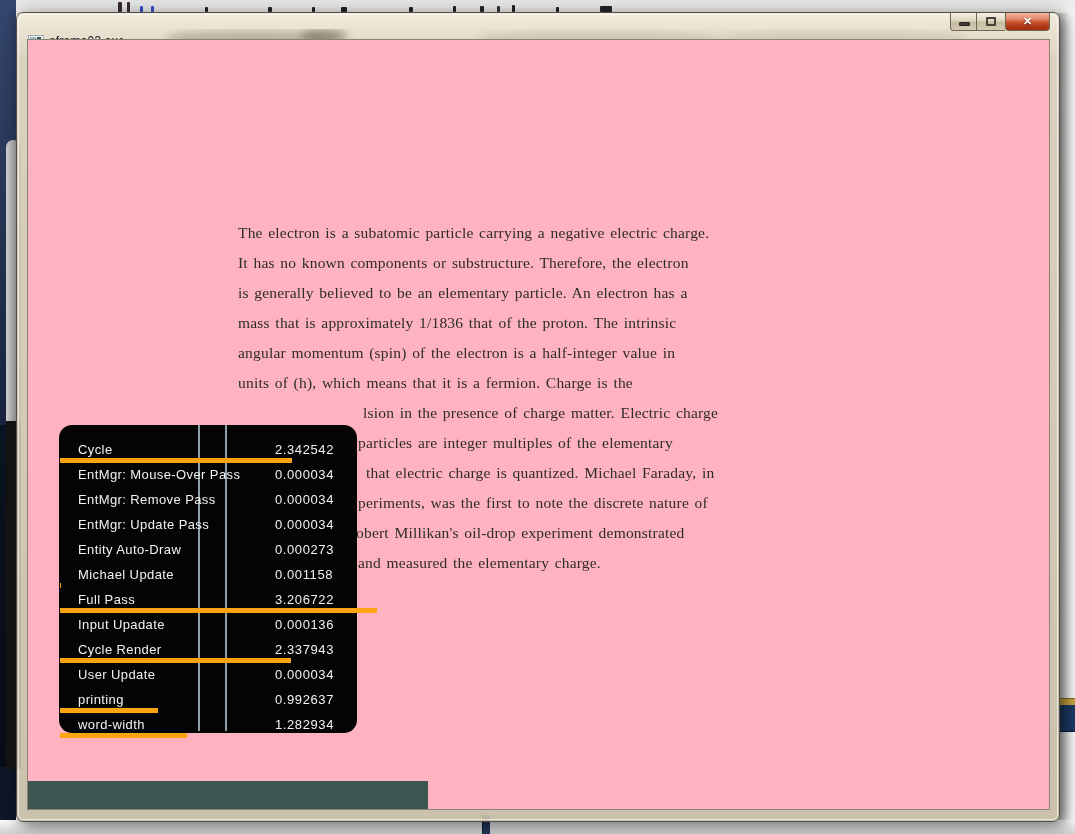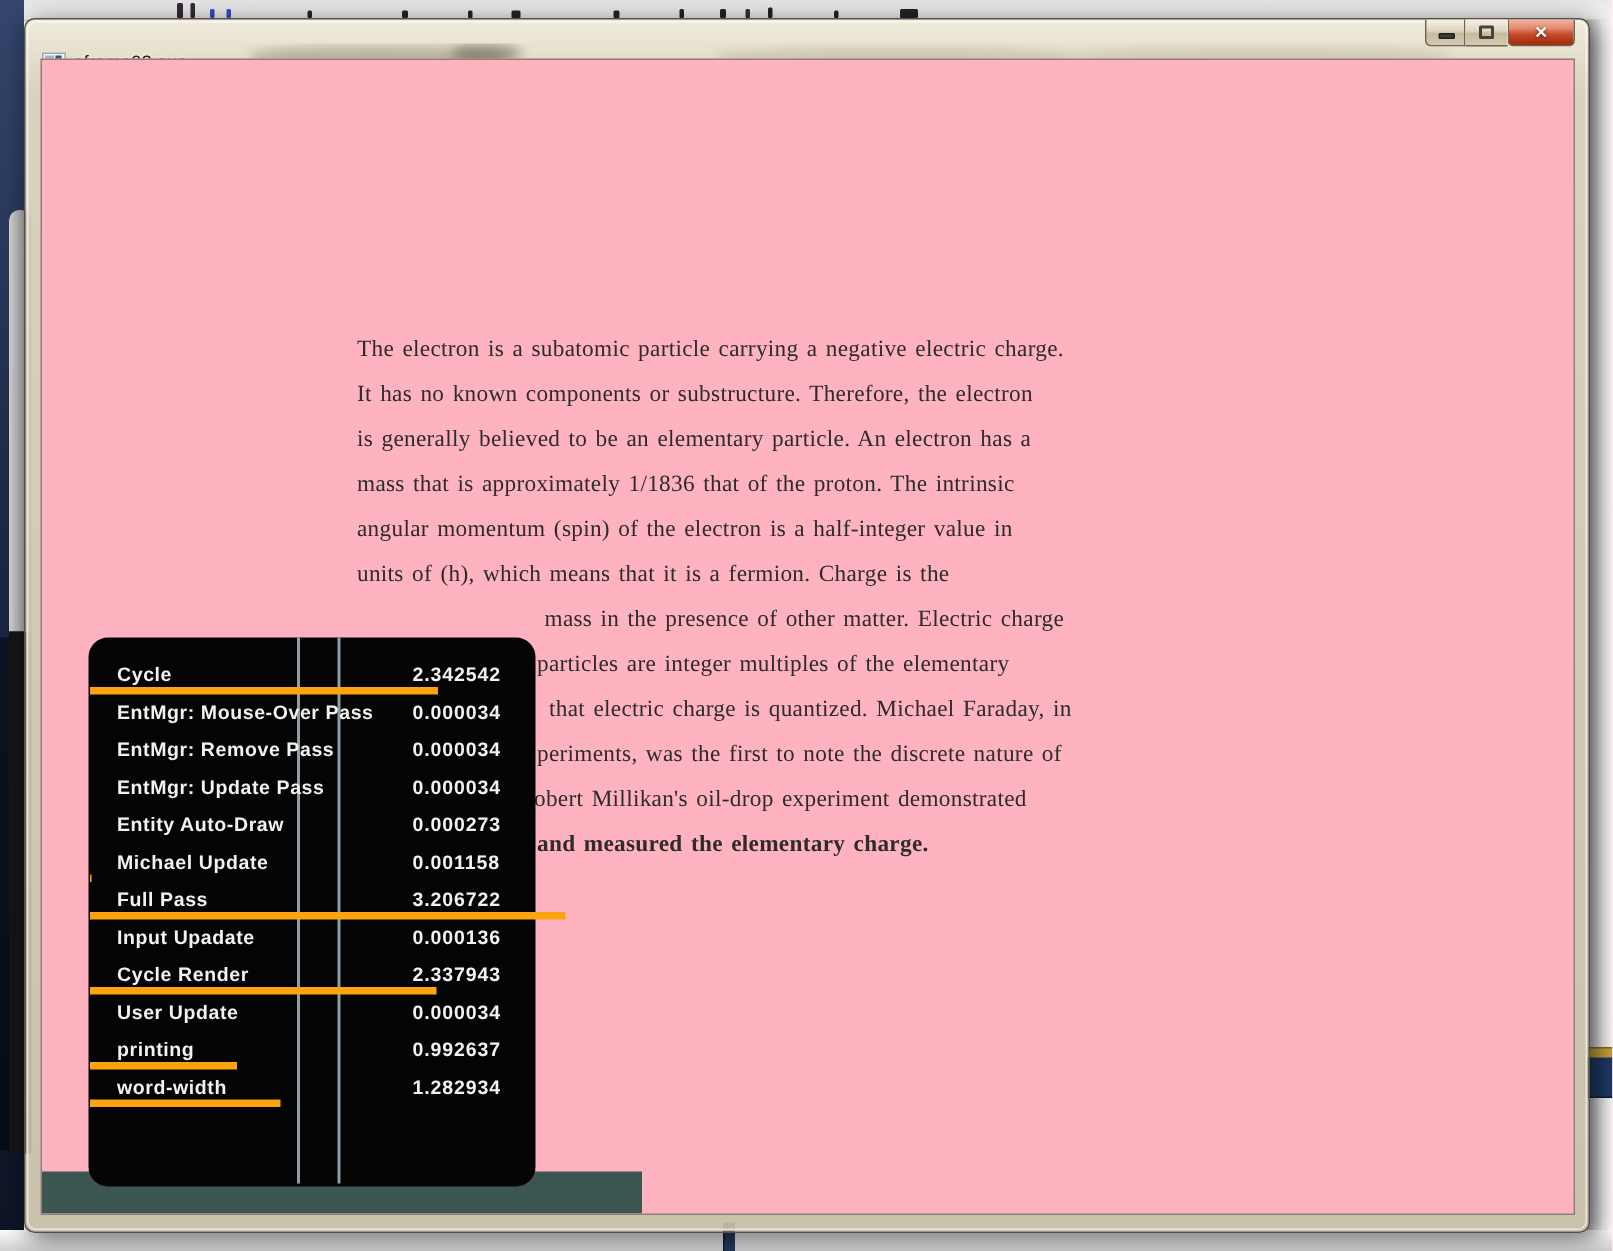--- a/index.html
+++ b/index.html
@@ -59,22 +59,22 @@
 
   
   .paragraph{position:absolute;left:210px;top:178px;color:#2e2c2b;
              font-family:"Liberation Serif",serif;font-size:15.5px;word-spacing:1.5px;letter-spacing:.2px;}
   .pline{height:30px;line-height:30px;white-space:pre;}
 
   
   .footer-bar{position:absolute;left:0;top:741px;width:400px;height:28px;background:#3c5751;}
 
   
-  .profiler{position:absolute;left:31px;top:385px;width:298px;height:366px;background:#040404;
-            border-radius:13px;font-weight:bold;}
+  .profiler{position:absolute;left:31px;top:385px;width:298px;height:308px;background:#040404;
+            border-radius:13px;}
   .guide{position:absolute;top:0;bottom:2px;width:2px;background:#9fb5bd;opacity:.88;}
   .guide.g1{left:139px;} .guide.g2{left:166px;}
   .prof-rows{position:absolute;left:0;top:16px;width:100%;}
   .prow{position:relative;height:25px;}
   .prow .bar{position:absolute;left:1px;top:17px;height:5px;background:#fca40f;}
   .prow .lbl{position:absolute;left:19px;top:1px;font-size:13px;color:#f2f2f2;letter-spacing:.4px;white-space:pre;}
   .prow .val{position:absolute;left:216px;top:1px;font-size:13px;color:#f2f2f2;letter-spacing:.6px;}
 </style>
 </head>
 <body>
@@ -136,26 +136,26 @@
     </div>
 
     <div class="client">
       <div class="paragraph" id="paragraph">
           <div class="pline">The electron is a subatomic particle carrying a negative electric charge.</div>
           <div class="pline">It has no known components or substructure. Therefore, the electron</div>
           <div class="pline">is generally believed to be an elementary particle. An electron has a</div>
           <div class="pline">mass that is approximately 1/1836 that of the proton. The intrinsic</div>
           <div class="pline">angular momentum (spin) of the electron is a half-integer value in</div>
           <div class="pline">units of (h), which means that it is a fermion. Charge is the</div>
-          <div class="pline" style="padding-left: 125px;">mass in the presence of other matter. Electric charge</div>
+          <div class="pline" style="padding-left: 125px;">lsion in the presence of charge matter. Electric charge</div>
           <div class="pline" style="padding-left: 120px;">particles are integer multiples of the elementary</div>
           <div class="pline" style="padding-left: 128px;">that electric charge is quantized. Michael Faraday, in</div>
           <div class="pline" style="padding-left: 120px;">periments, was the first to note the discrete nature of</div>
           <div class="pline" style="padding-left: 118px;">obert Millikan's oil-drop experiment demonstrated</div>
-          <div class="pline" style="padding-left: 120px; font-weight: bold;">and measured the elementary charge.</div>
+          <div class="pline" style="padding-left: 120px;">and measured the elementary charge.</div>
         </div>
       <div class="footer-bar"></div>
 
       <div class="profiler">
         <div class="guide g1"></div>
         <div class="guide g2"></div>
         <div class="prof-rows" id="prof-rows">
             <div class="prow">
               <div class="bar" style="width: 231.912px;"></div>
               <div class="lbl">Cycle</div>

